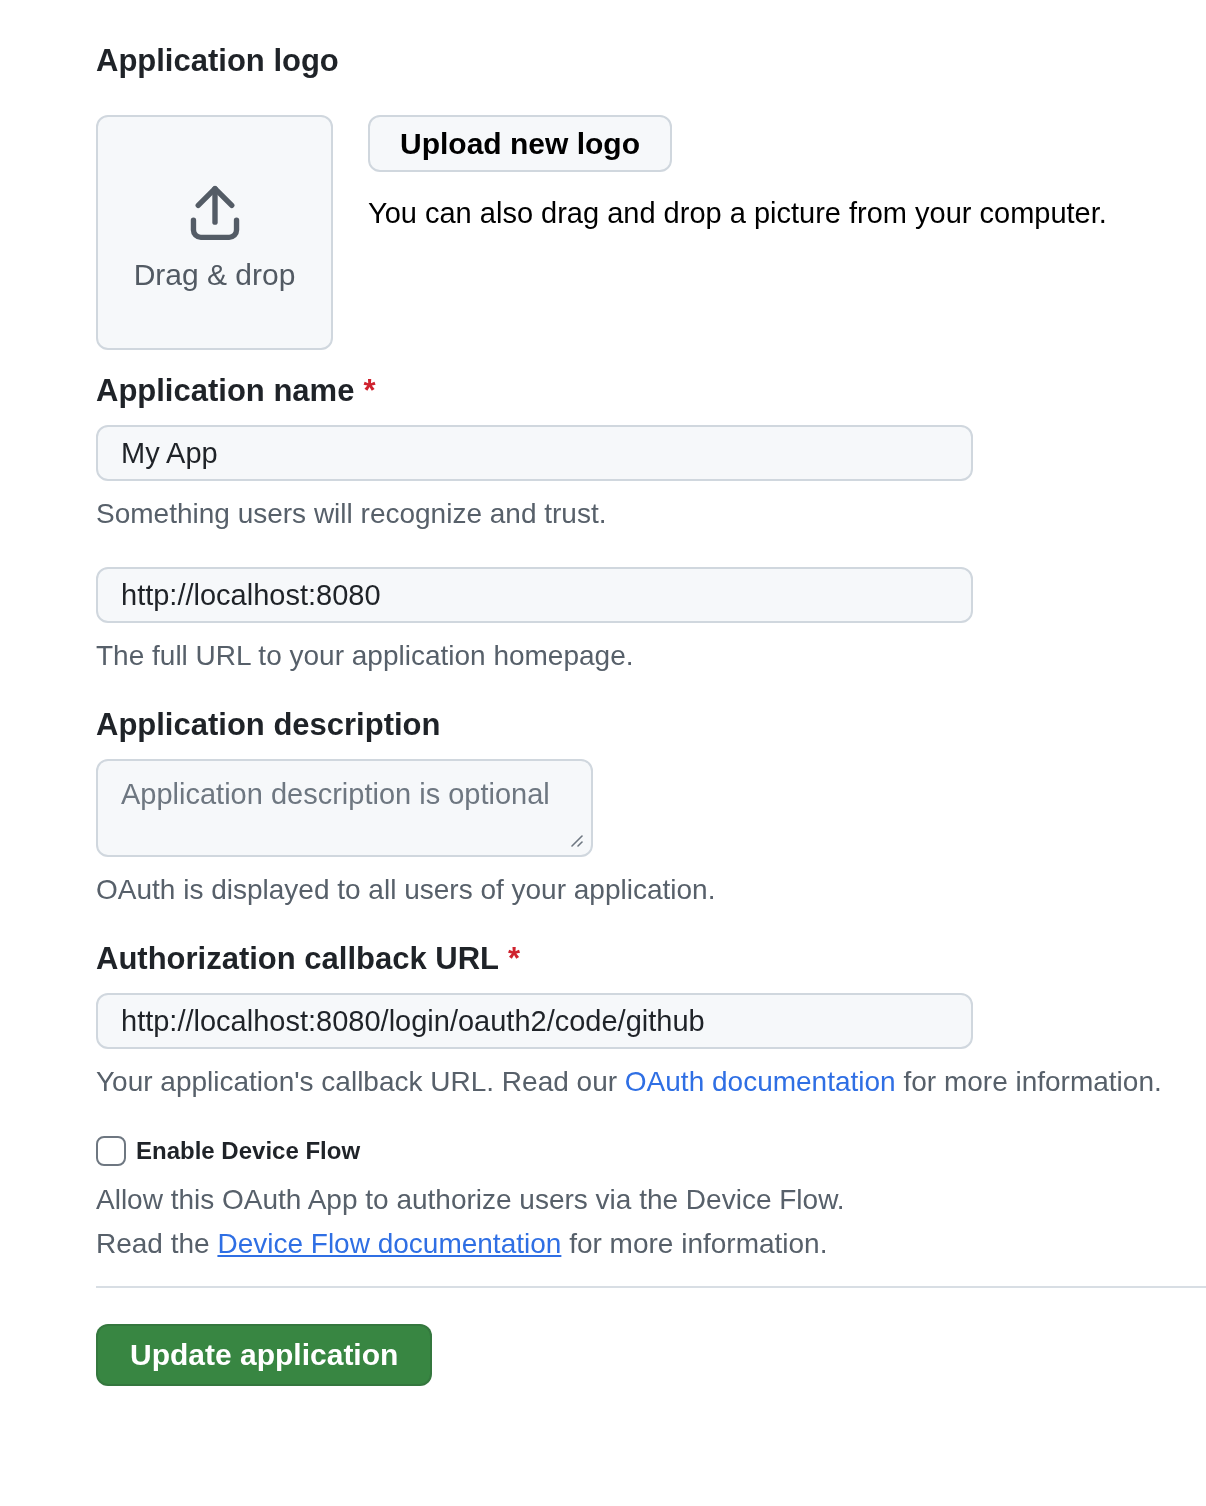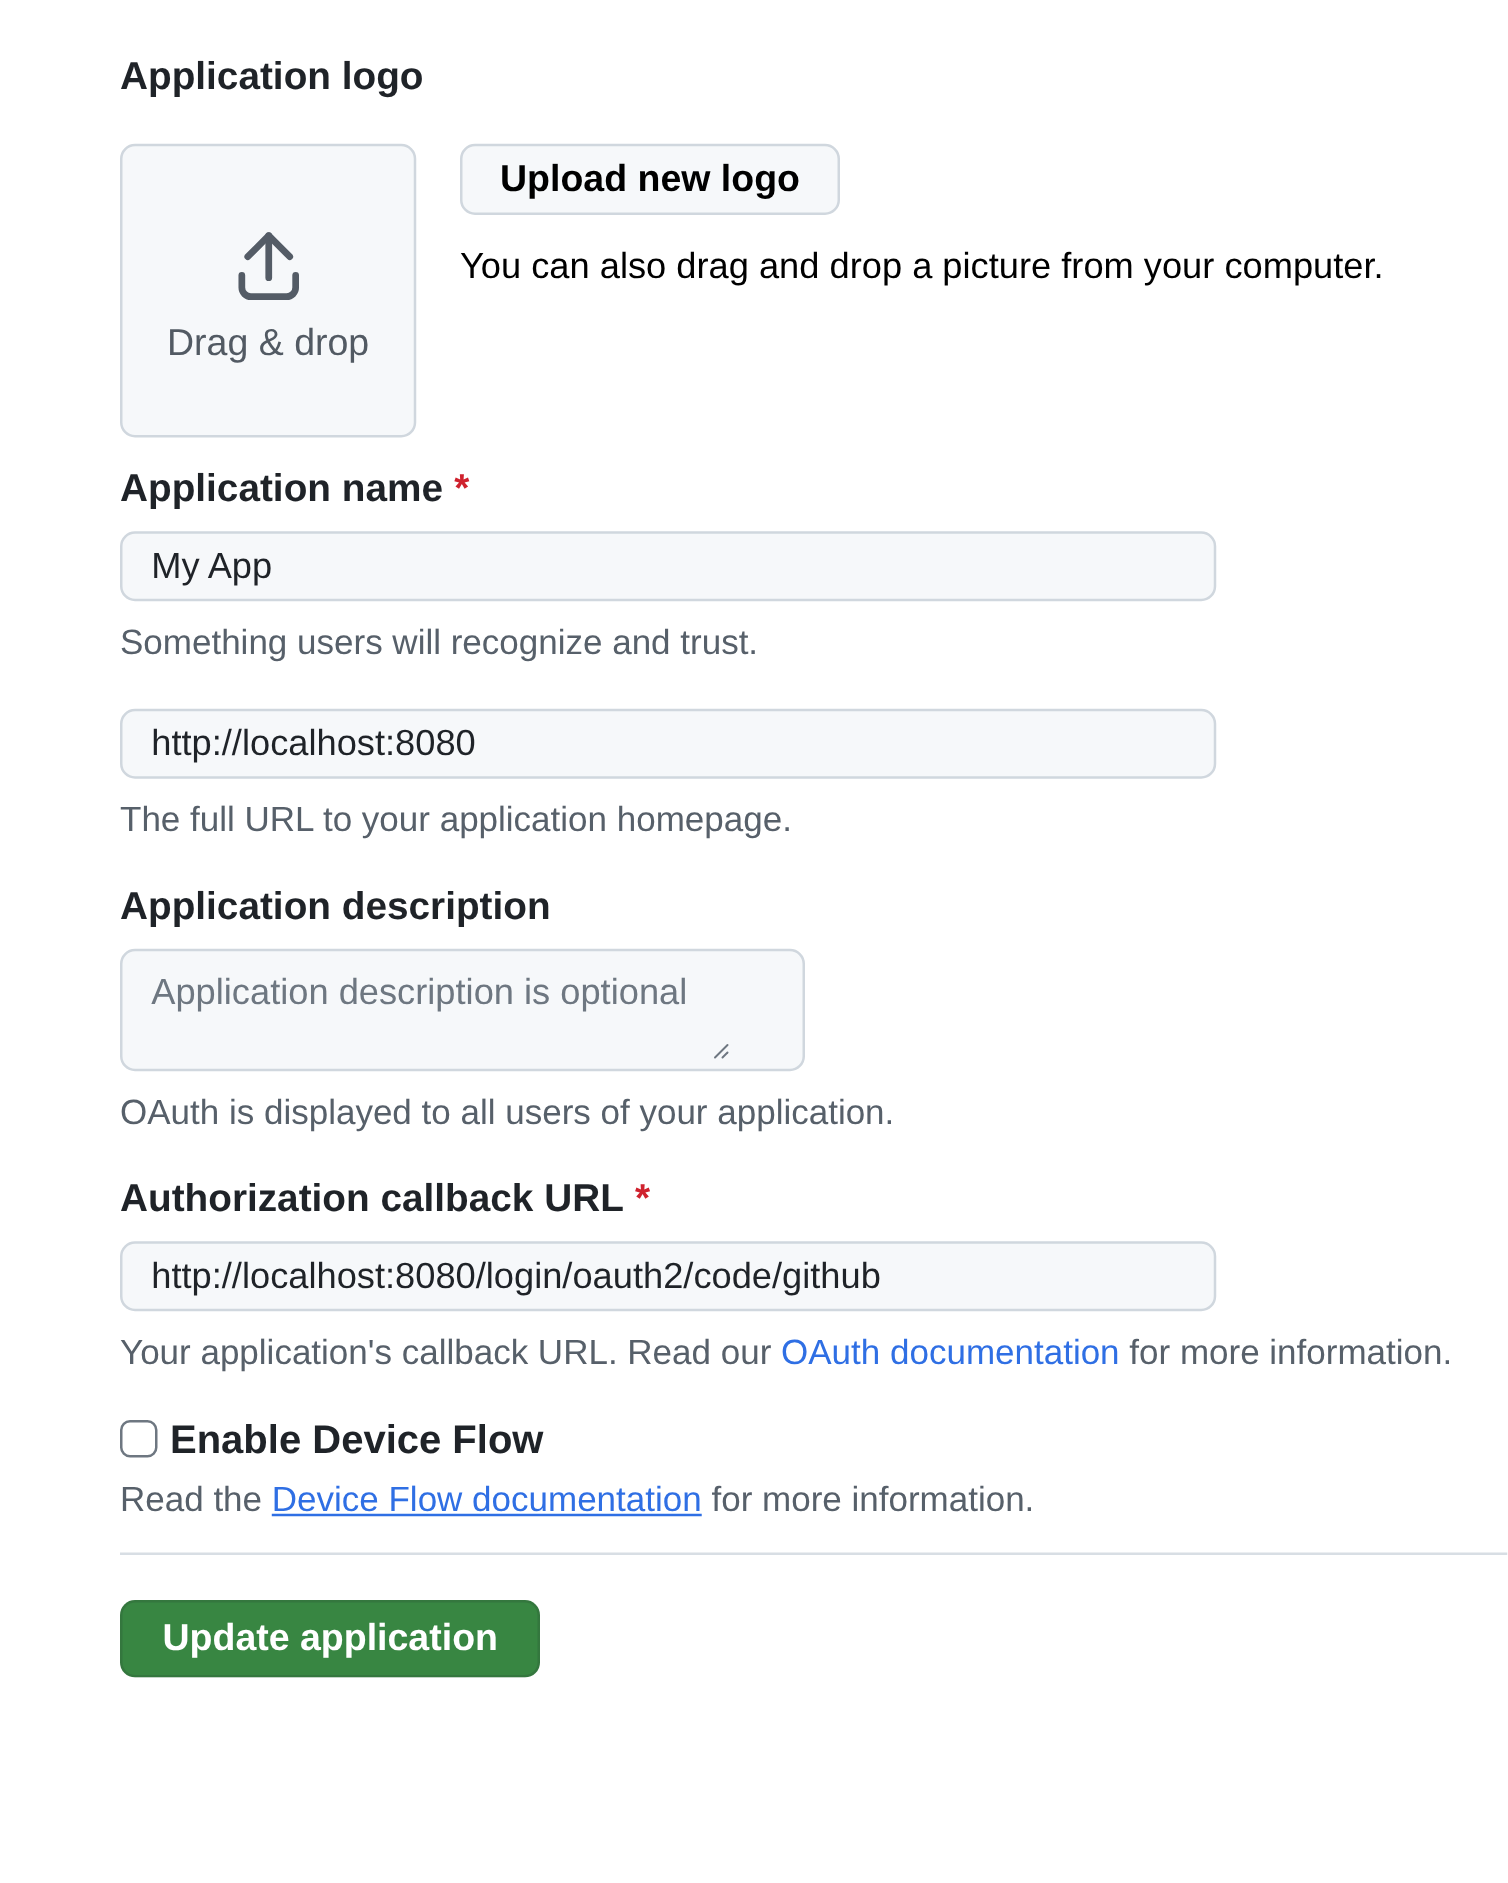--- a/index.html
+++ b/index.html
@@ -80,21 +80,21 @@
     line-height: 30px;
     color: #57606a;
     margin: 0 0 38px;
   }
   .help-tight { margin: 0 0 14px; }
   .help-last { margin: 0; }
 
   .textarea-wrap { position: relative; width: 497px; margin: 0 0 18px; }
   .desc-textarea {
     display: block;
-    width: 548px;
+    width: 497px;
     height: 98px;
     background: #f6f8fa;
     border: 2px solid #d0d7de;
     border-radius: 12px;
     padding: 17px 23px;
     font-family: inherit;
     font-size: 29px;
     color: #1f2328;
     resize: none;
     outline: none;
@@ -118,21 +118,21 @@
     -webkit-appearance: none;
     width: 30px;
     height: 30px;
     border: 2px solid #6e7781;
     border-radius: 8px;
     background: #ffffff;
     margin: 0;
     cursor: pointer;
     flex: none;
   }
-  .checkbox-label { font-size: 32px; line-height: 32px; font-weight: 700; color: #1f2328; }
+  .checkbox-label { font-size: 24px; line-height: 32px; font-weight: 700; color: #1f2328; }
 
   .divider {
     border: none;
     border-top: 2px solid #d8dee4;
     width: 1110px;
     margin: 27px 0 0;
   }
 
   .btn-primary {
     display: block;
@@ -195,19 +195,20 @@
   <div class="field-label">
     <span>Authorization callback URL</span><span class="req">*</span>
   </div>
   <input type="text" class="text-input" value="http://localhost:8080/login/oauth2/code/github" style="">
   <p class="help"><span>Your application's callback URL. Read our </span><a class="inline-link">OAuth documentation</a><span> for more information.</span></p>
 
   <label class="checkbox-row">
     <input type="checkbox" class="device-flow-checkbox" style="">
     <span class="checkbox-label">Enable Device Flow</span>
   </label>
+  <p class="help help-tight">Allow this OAuth App to authorize users via the Device Flow.</p>
   <p class="help help-last"><span>Read the </span><a class="inline-link underlined">Device Flow documentation</a><span> for more information.</span></p>
 
   <hr class="divider">
 
   <button type="submit" class="btn-primary">Update application</button>
 
 </form>
 
 </body></html>

